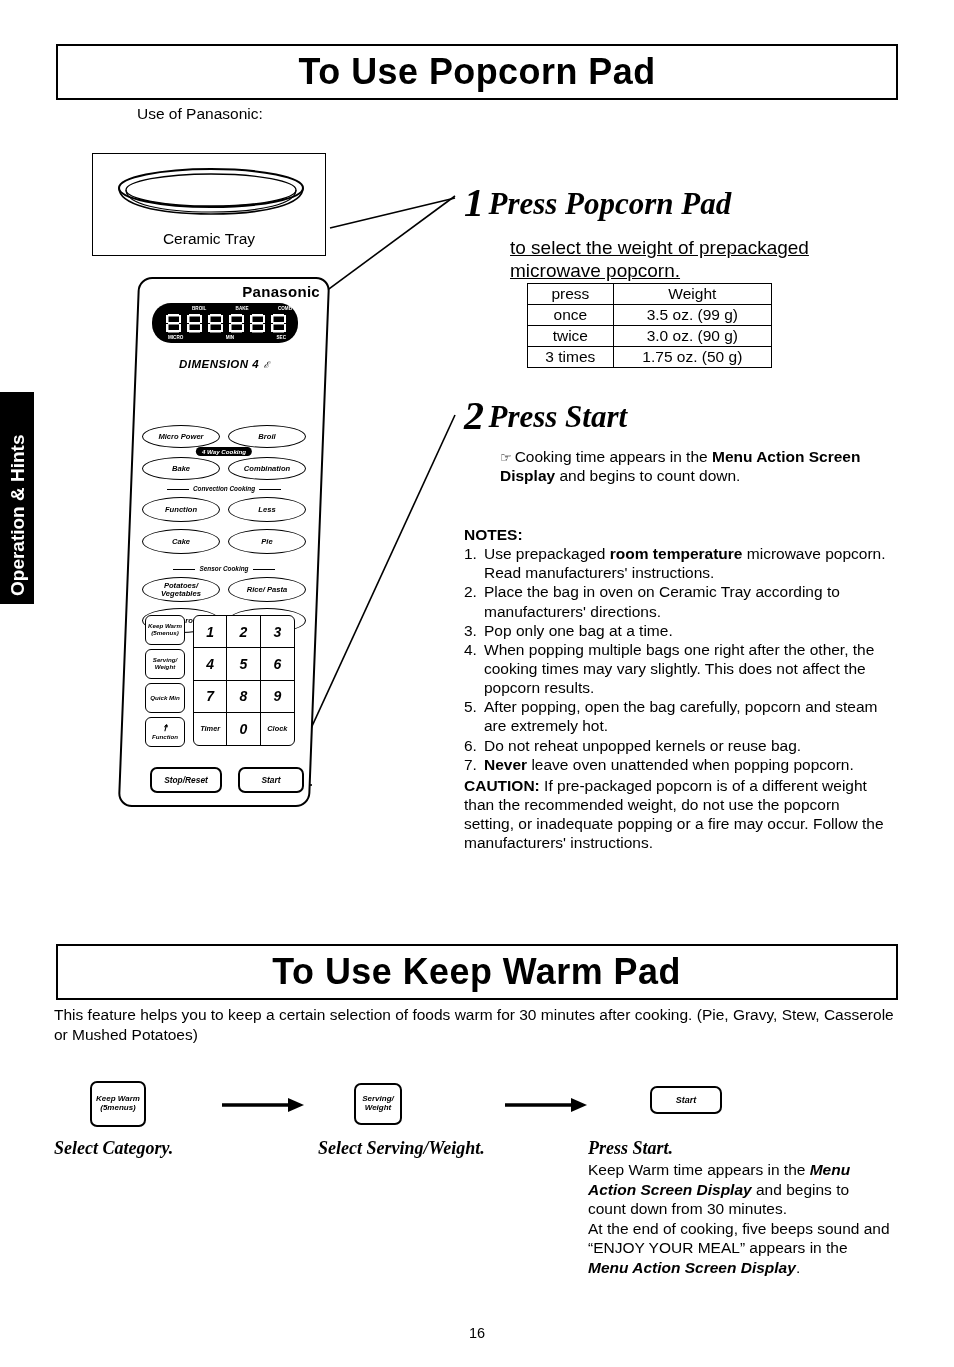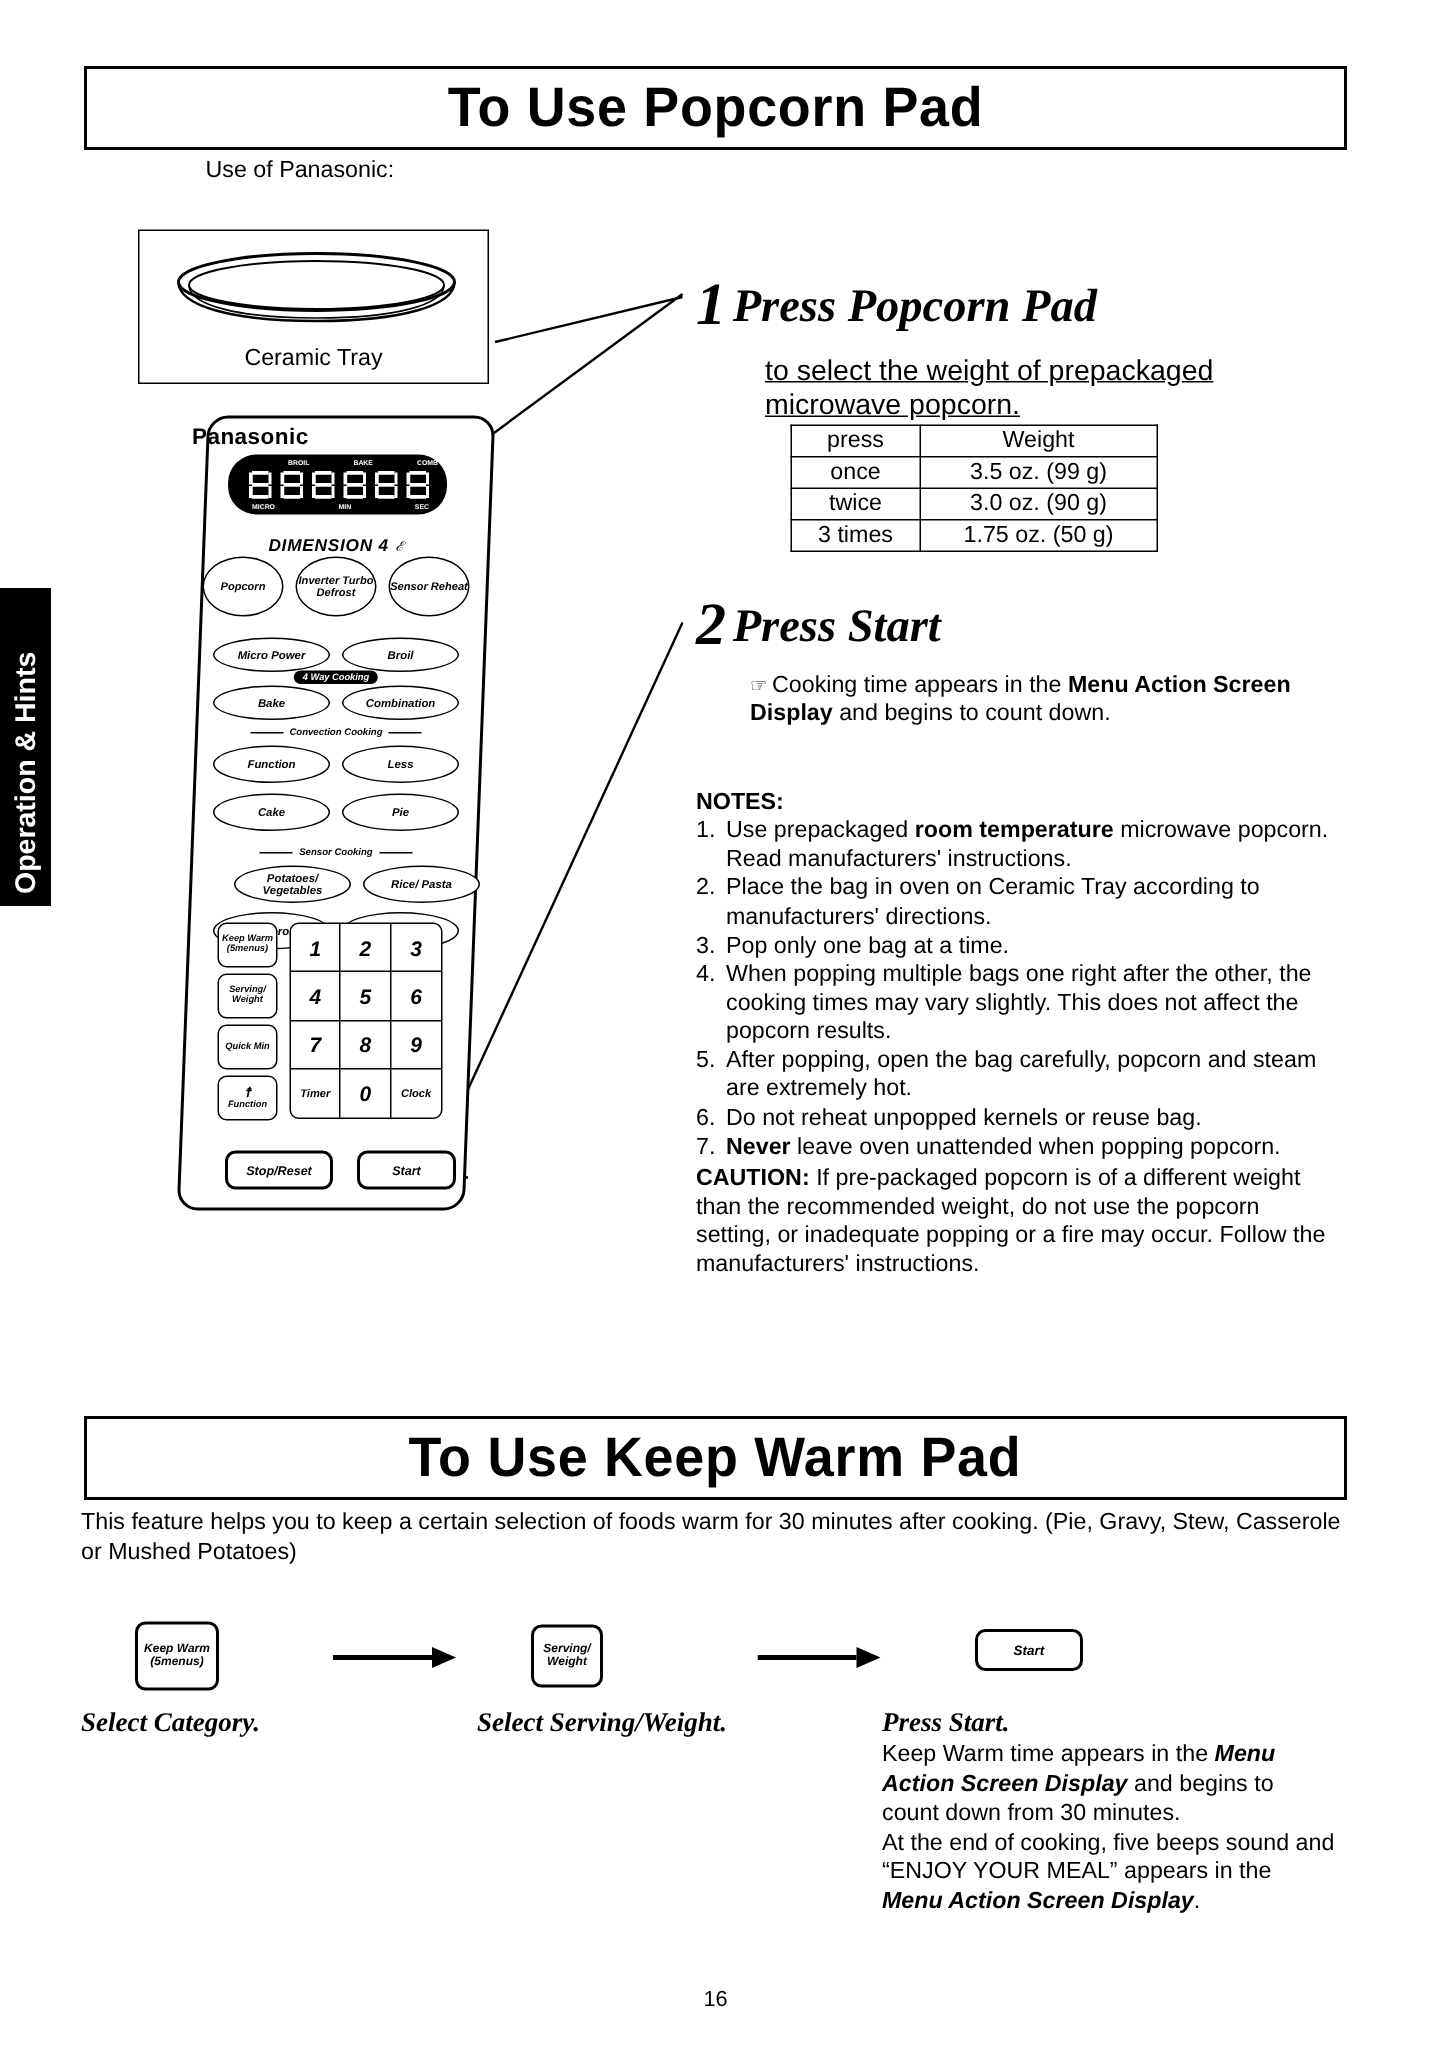--- a/index.html
+++ b/index.html
@@ -66,21 +66,21 @@
   #panel-shape {
     position: absolute; inset: 0;
     border: 2px solid #000;
     border-radius: 14px;
     background: #fff;
     transform: skewX(-2.2deg);
   }
   .panel-inner { position: absolute; inset: 0; }
   #brand {
     position: absolute; top: 6px; left: 0; right: 0;
-    text-align: left; font-size: 15px; font-weight: bold;
+    text-align: right; font-size: 15px; font-weight: bold;
     letter-spacing: .3px; font-style: normal;
   }
   #display-window {
     position: absolute; left: 24px; top: 26px; width: 146px; height: 40px;
     background: #000; border-radius: 19px;
   }
   #display-window .disp-top {
     position:absolute; top:3px; left: 40px; width: 100px;
     display:flex; justify-content: space-between;
     font-size: 4.6px; color:#fff; font-weight: bold;
@@ -290,25 +290,20 @@
           <span>MIN</span>
           <span>SEC</span>
         </div>
       </div>
 
       <div id="dimension-row">
         <span id="dimension-label">DIMENSION 4</span>
         <span id="dimension-logo">ℰ</span>
       </div>
 
-      <div class="btn-row" style="top:94px;">
-        <div class="oval big">Popcorn</div>
-        <div class="oval big">Inverter Turbo Defrost</div>
-        <div class="oval big">Sensor Reheat</div>
-      </div>
 
       <div class="btn-row" style="top:148px;">
         <div class="oval wide">Micro Power</div>
         <div class="oval wide">Broil</div>
       </div>
 
       <div id="label-4way" style="top:170px;">4 Way Cooking</div>
 
       <div class="btn-row" style="top:180px;">
         <div class="oval wide">Bake</div>
@@ -326,21 +321,21 @@
 
       <div class="btn-row" style="top:252px;">
         <div class="oval mid">Cake</div>
         <div class="oval mid">Pie</div>
       </div>
 
       <div class="group-label" style="top:288px;">
         <span class="rule"></span><span>Sensor Cooking</span><span class="rule"></span>
       </div>
 
-      <div class="btn-row" style="top:300px;justify-content:flex-end;">
+      <div class="btn-row" style="top:300px;">
         <div class="oval mid">Potatoes/ Vegetables</div>
         <div class="oval mid">Rice/ Pasta</div>
       </div>
 
       <div class="btn-row" style="top:331px;">
         <div class="oval mid">Casserole</div>
         <div class="oval mid">More/Less</div>
       </div>
 
       <div id="keypad-area">

